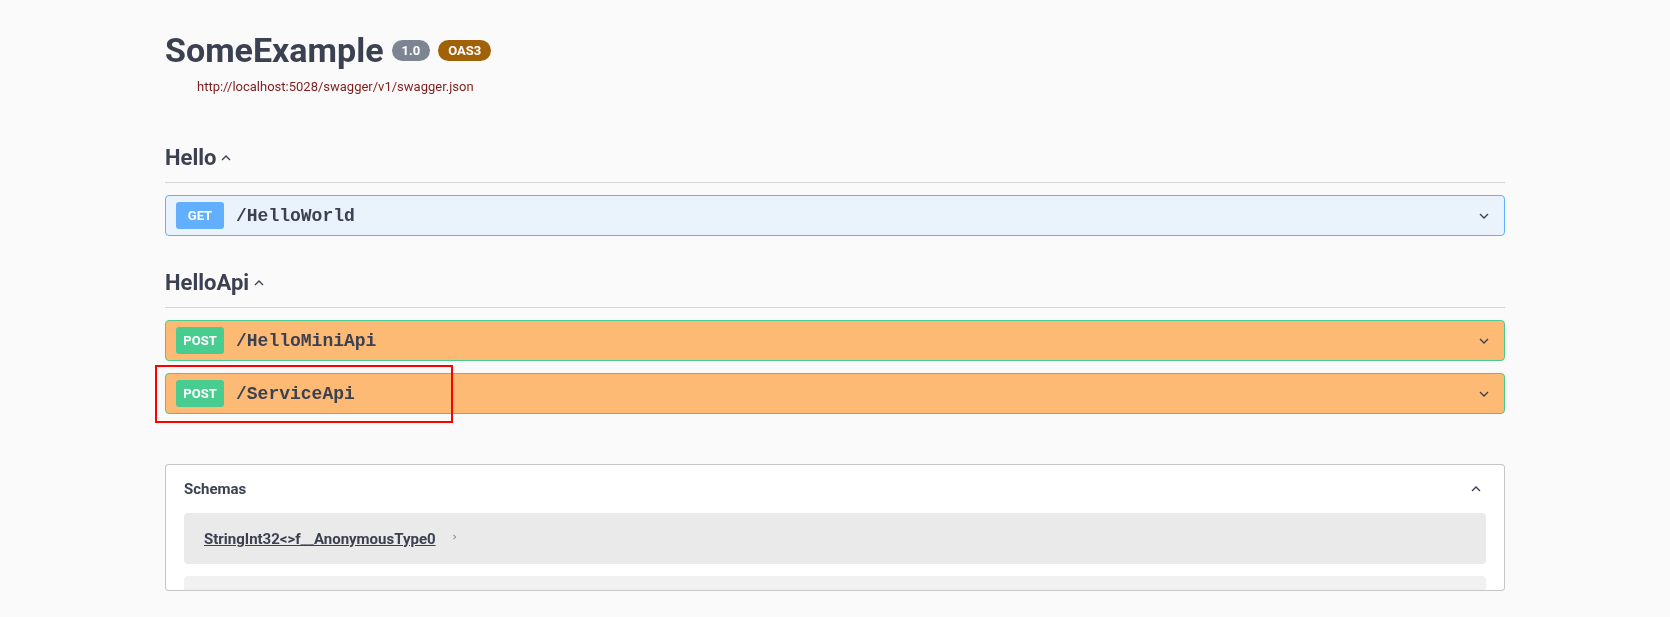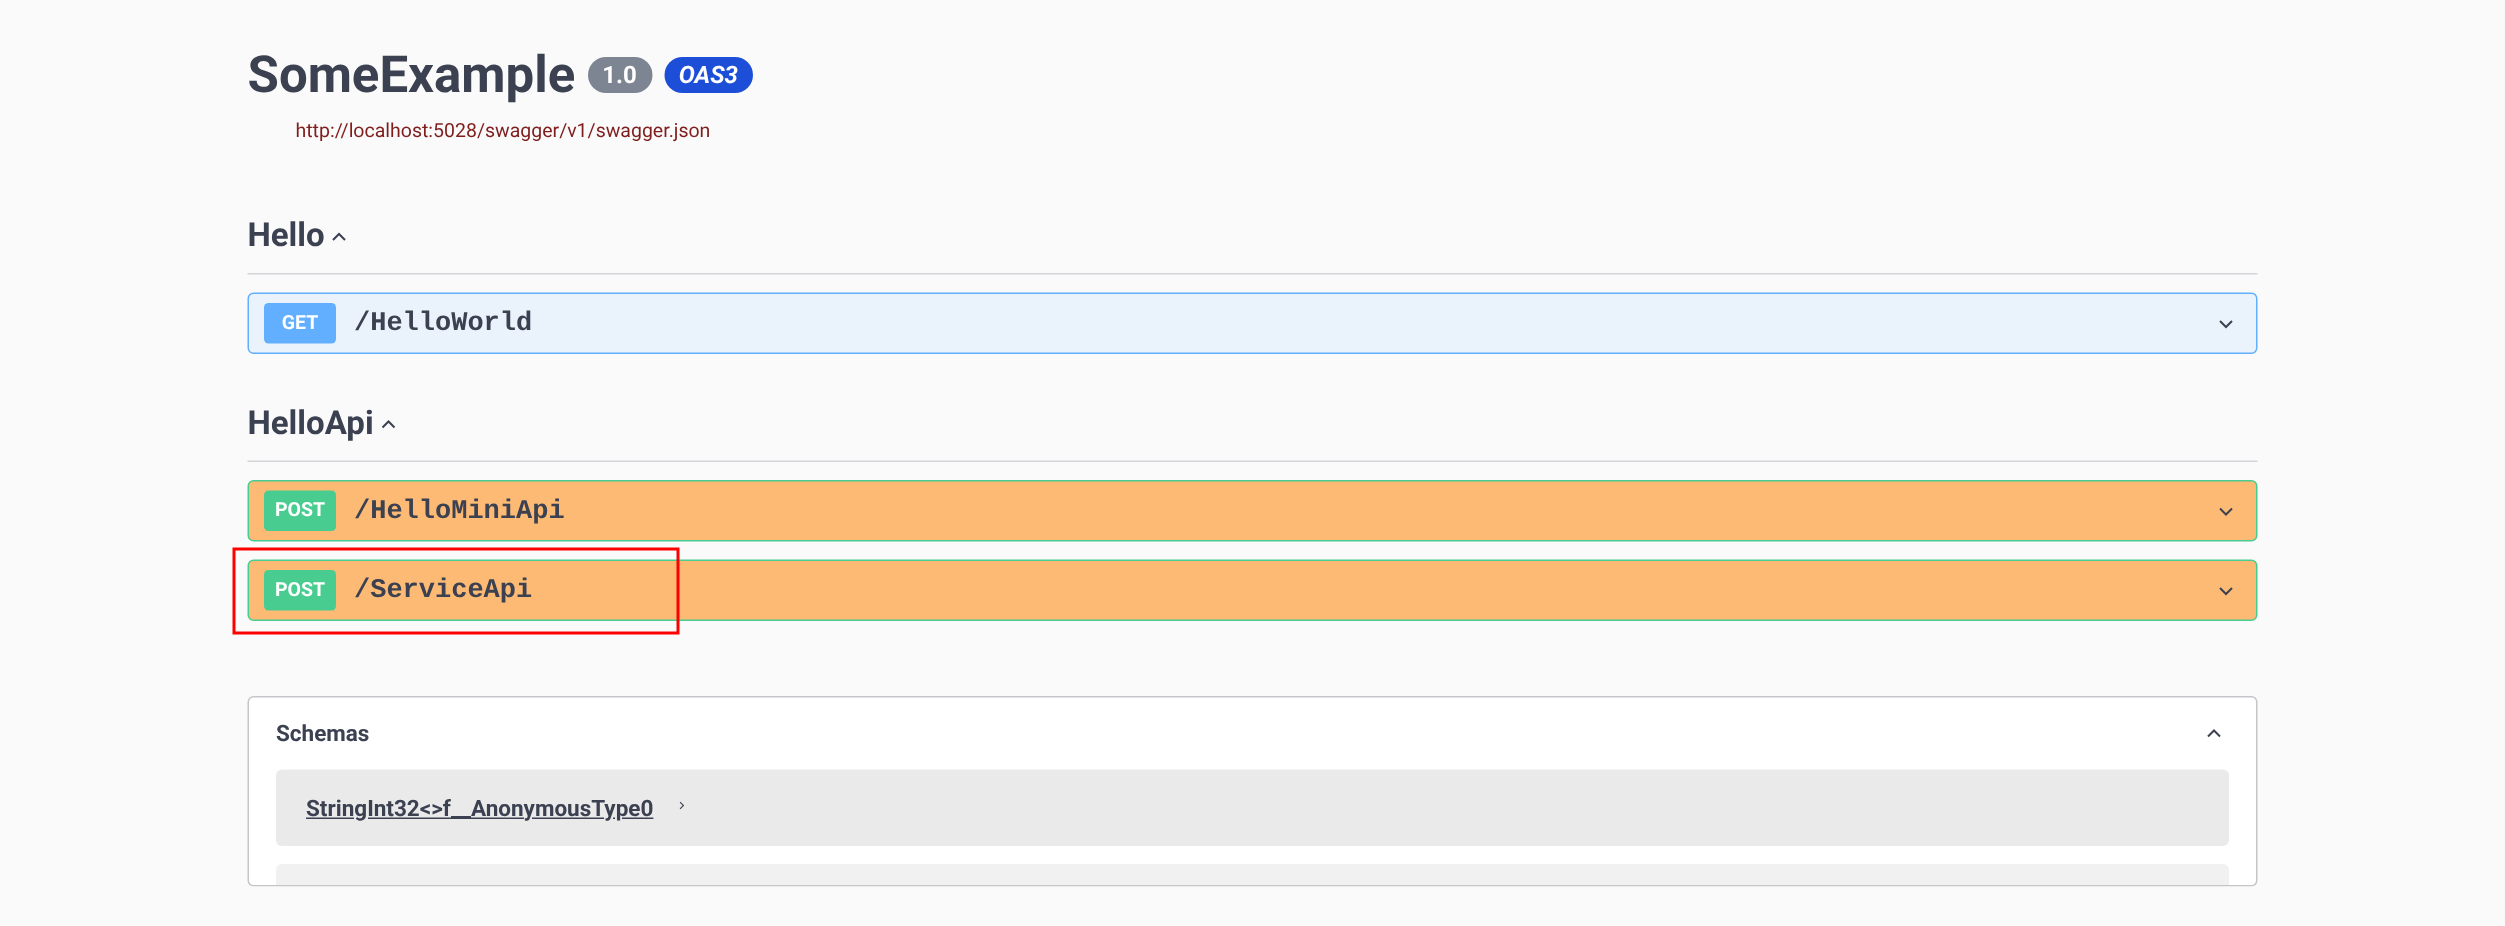--- a/index.html
+++ b/index.html
@@ -25,29 +25,29 @@
     margin-bottom: 6px;
   }
   .api-title {
     font-size: 34px;
     font-weight: 700;
     color: #3b4151;
   }
   .badge {
     display: inline-block;
     border-radius: 14px;
-    font-size: 16px;
+    font-size: 13px;
     font-weight: 700;
     color: #fff;
     padding: 4px 10px;
     line-height: 1;
     vertical-align: middle;
   }
   .badge-version { background: #7d8492; }
-  .badge-oas { background: #1d4ed8; font-style: italic; }
+  .badge-oas { background: #a16207; }
   .api-url {
     color: #7f1d1d;
     font-size: 13px;
     text-decoration: none;
     padding-left: 32px;
   }
 
   
   .tag-header {
     display: flex;

